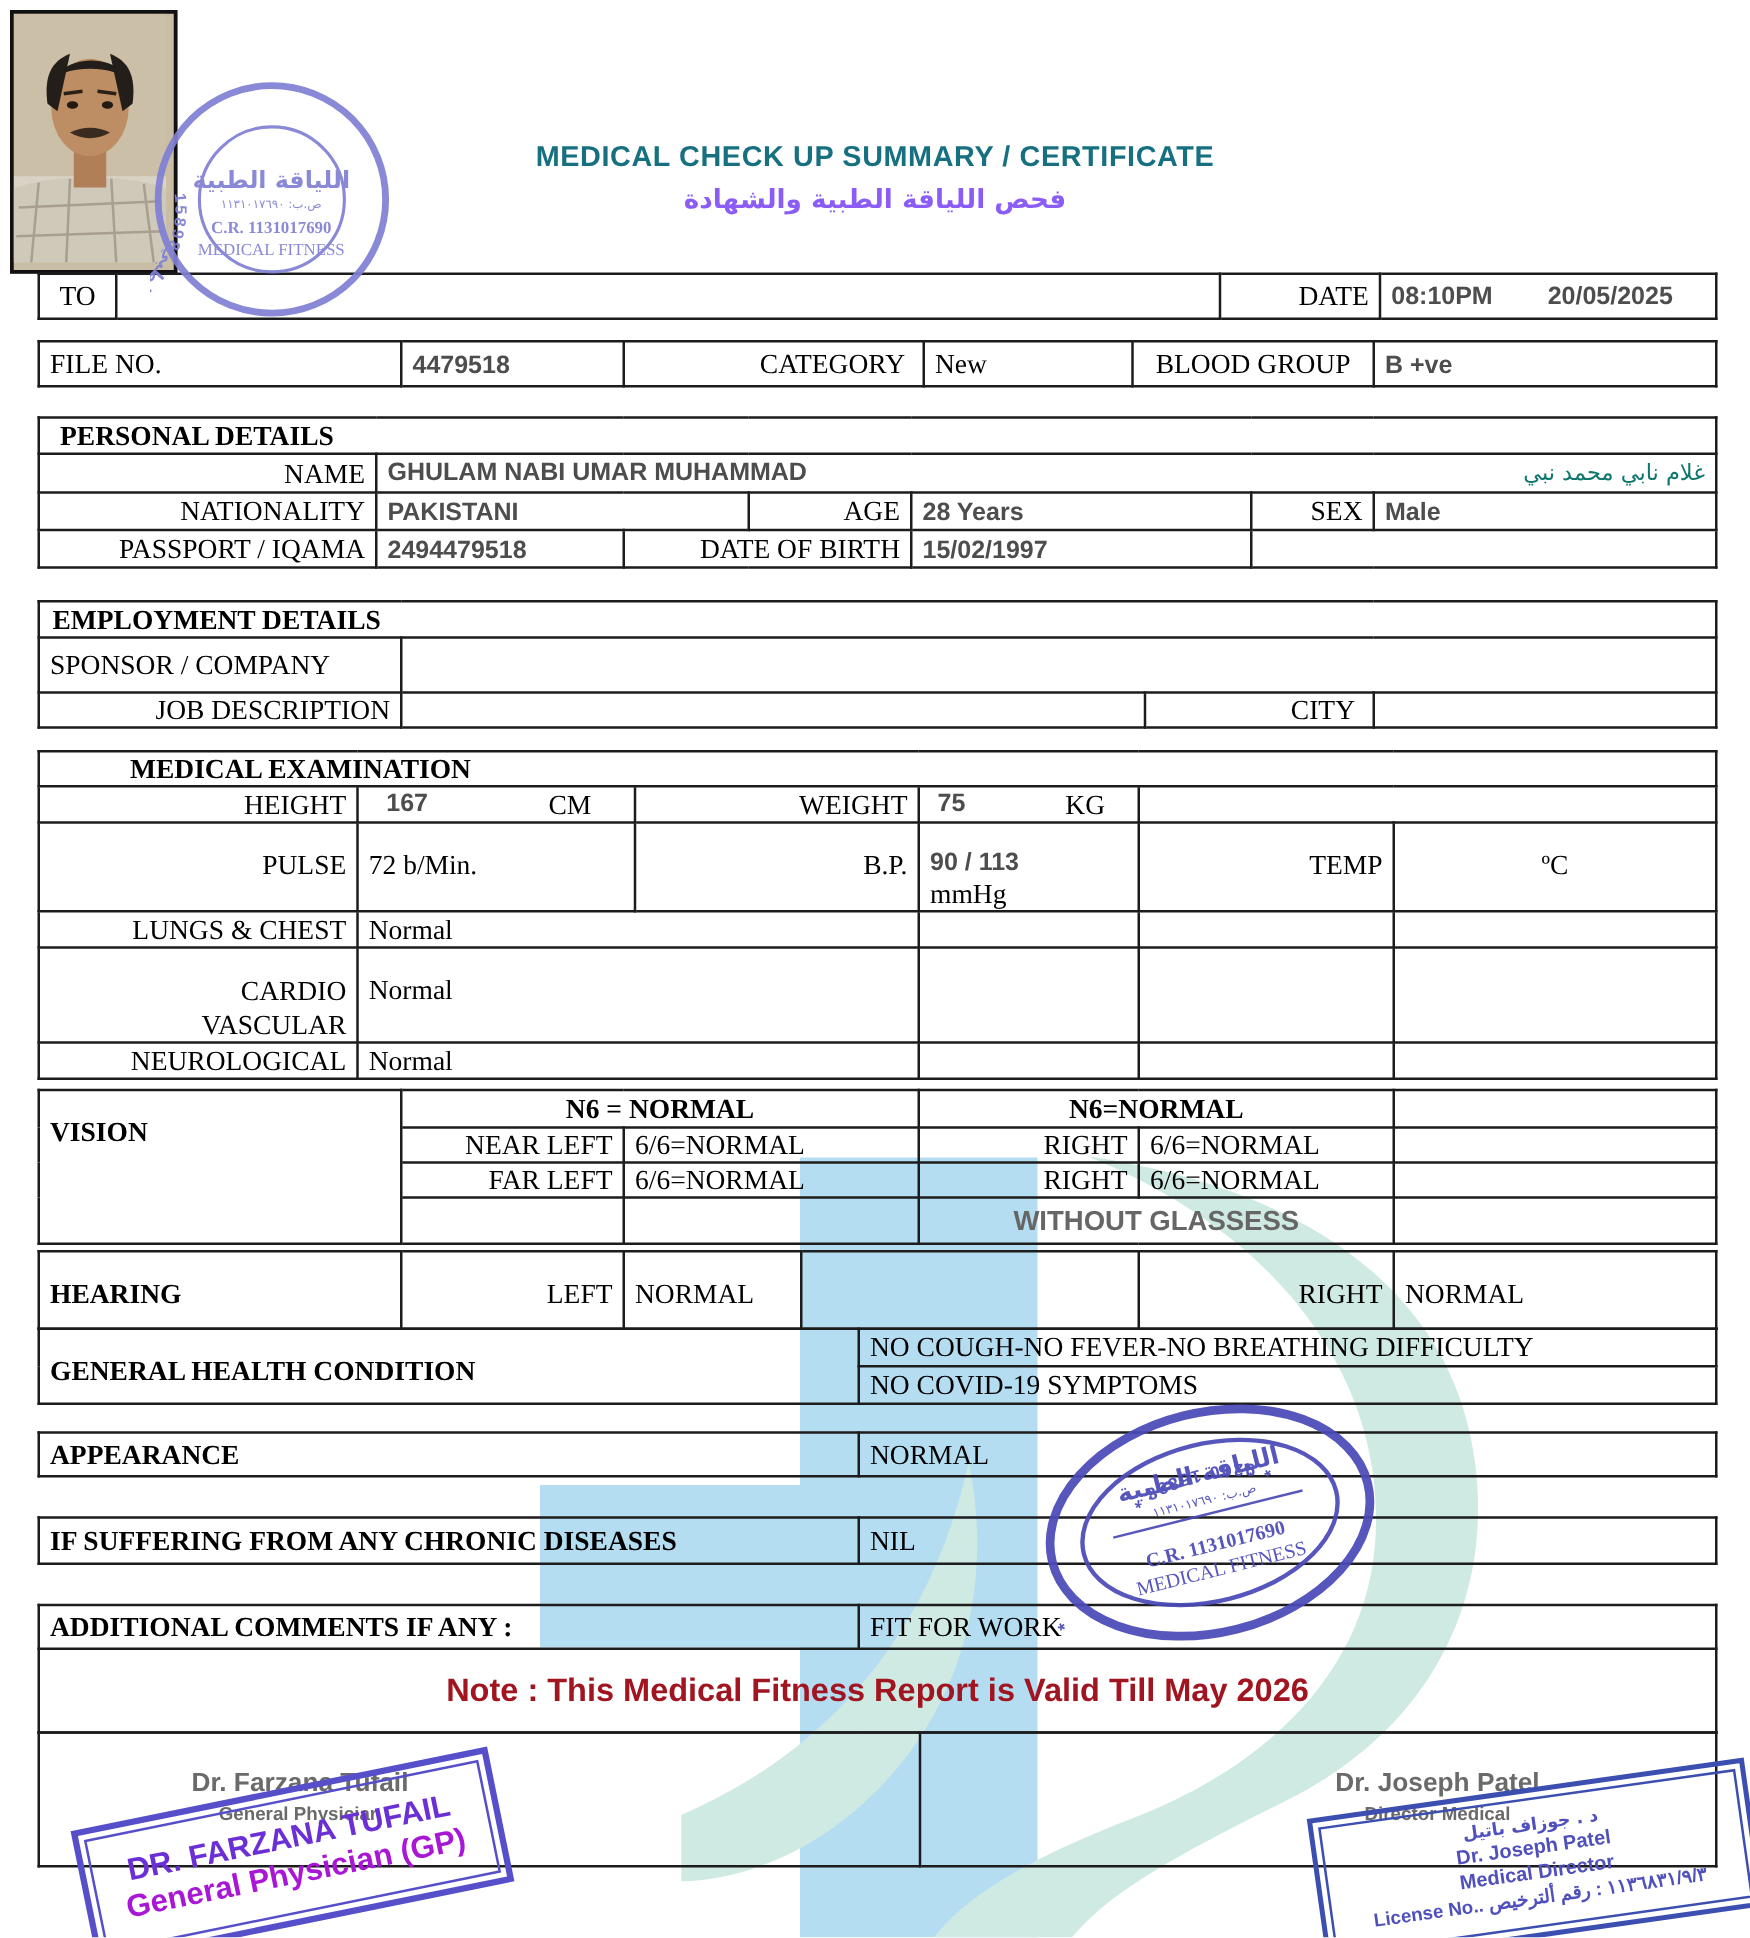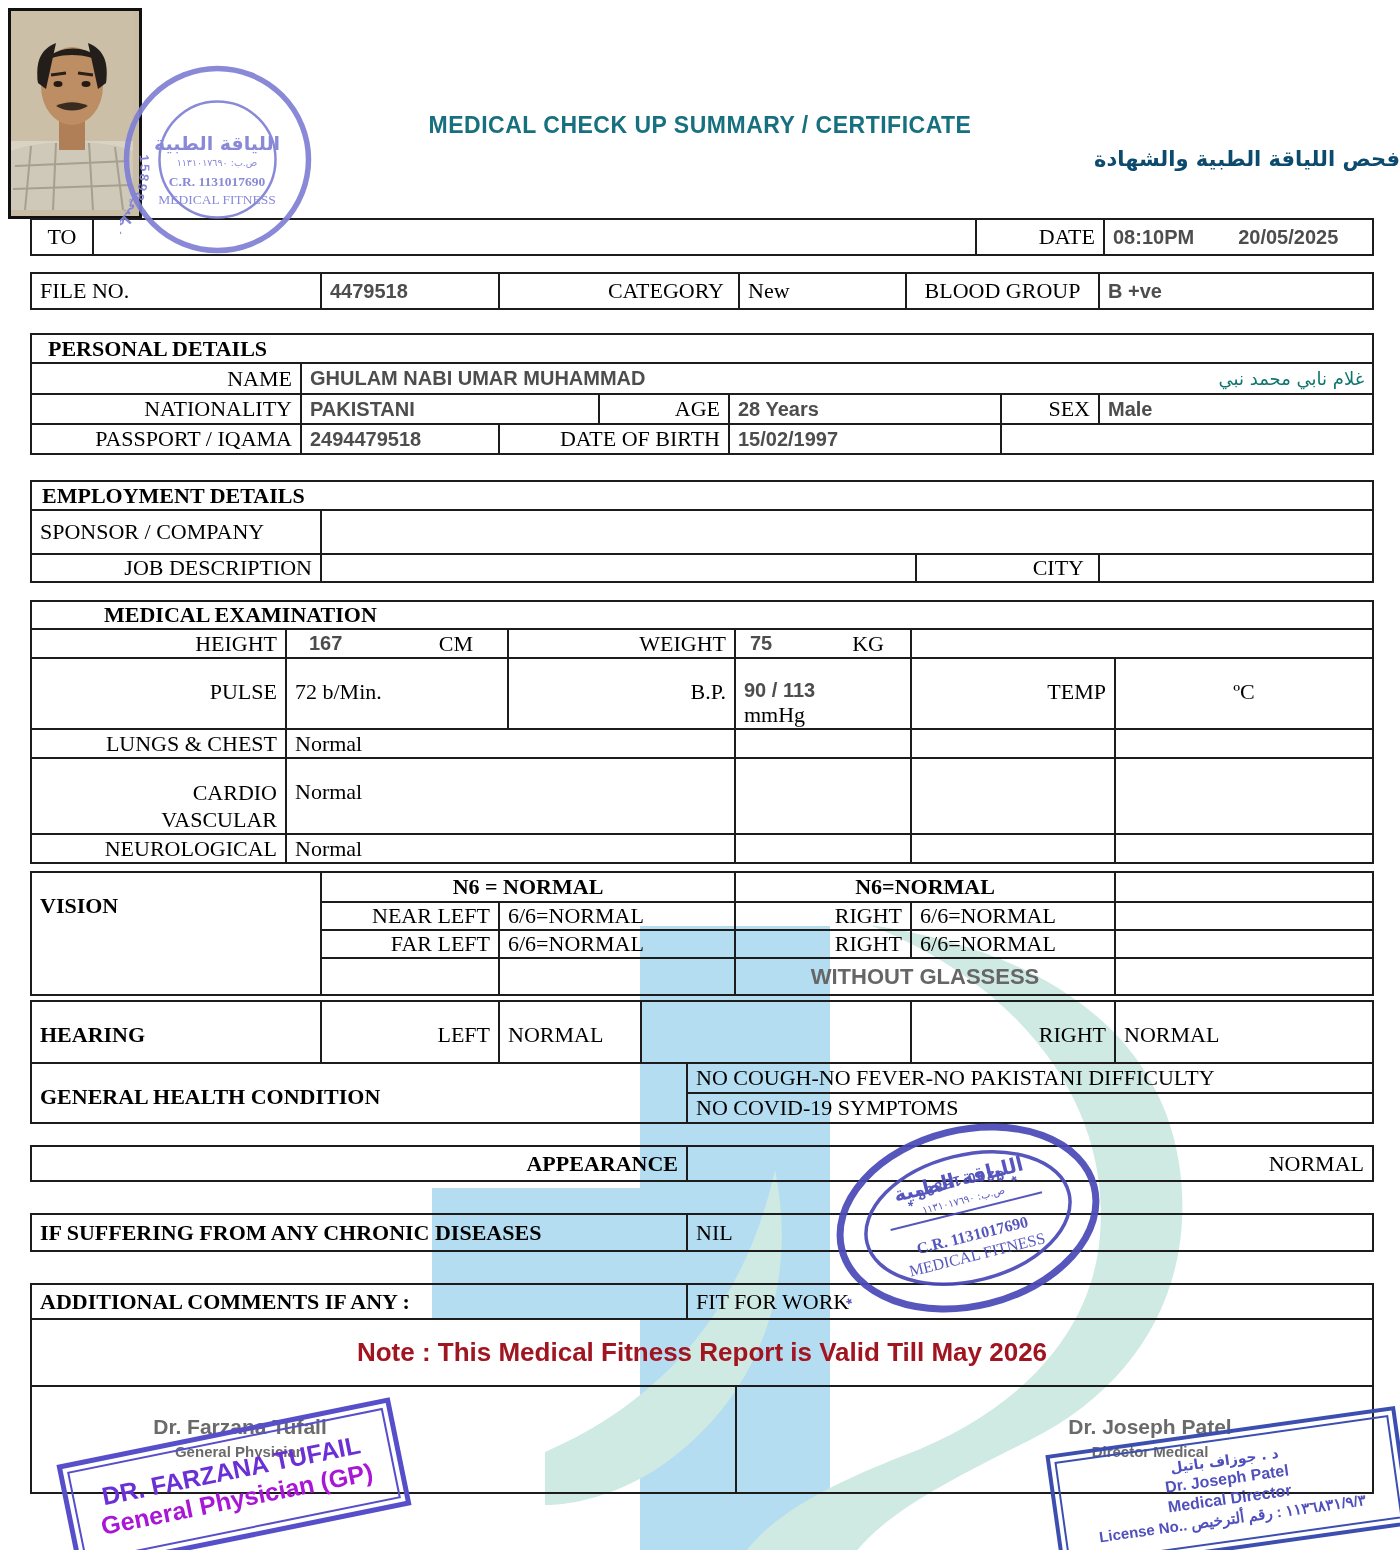--- a/index.html
+++ b/index.html
@@ -3,21 +3,21 @@
 <meta charset="utf-8">
 <style>
   html,body{margin:0;padding:0;background:#fff;}
   .page{position:relative;width:1400px;height:1550px;background:#ffffff;overflow:hidden;
         font-family:"Liberation Serif",serif;color:#000;}
   
   .wm{position:absolute;inset:0;z-index:0;}
   
   .hdr{position:absolute;left:0;top:112px;width:100%;text-align:center;z-index:2;}
   .title{font-family:"Liberation Sans",sans-serif;font-weight:bold;font-size:23px;color:#17707f;letter-spacing:.5px;}
-  .title-ar{font-family:"DejaVu Sans",sans-serif;font-weight:bold;font-size:21px;color:#0c4a6e;margin-top:8px;direction:rtl;text-align:right;}
+  .title-ar{font-family:"DejaVu Sans",sans-serif;font-weight:bold;font-size:21px;color:#8b5cf6;margin-top:8px;direction:rtl;}
   .photo{position:absolute;left:8px;top:8px;width:128px;height:205px;border:3px solid #111;z-index:2;background:#c9bda6;}
   .stamp-round{position:absolute;left:120px;top:62px;width:195px;height:195px;z-index:3;opacity:.92;}
   
   table{border-collapse:collapse;table-layout:fixed;position:absolute;z-index:2;background:transparent;}
   td{border:2px solid #1c1c1c;padding:0 8px;font-size:22px;overflow:hidden;white-space:nowrap;vertical-align:middle;}
   .r{text-align:right}.c{text-align:center}.top{vertical-align:top;padding-top:20px;}
   .b{font-weight:bold;}
   .sans{font-family:"Liberation Sans",sans-serif;font-weight:bold;color:#4d4d4d;font-size:20px;}
   .gsans{font-family:"Liberation Sans",sans-serif;font-weight:bold;color:#666;font-size:22px;}
   .ar{font-family:"DejaVu Sans",sans-serif;direction:rtl;unicode-bidi:plaintext;font-size:18px;color:#0f766e;}
@@ -349,29 +349,29 @@
     </table>
 
   <table style="left:30px;top:1062px;width:1342px;">
     <colgroup>
         <col style="width:656px">
         <col style="width:686px">
       </colgroup>
     <tbody>
         <tr style="height:30px">
       <td rowspan="2" class="b top">GENERAL HEALTH CONDITION</td>
-      <td>NO COUGH-NO FEVER-NO PAKISTANI DIFFICULTY</td>
+      <td>NO COUGH-NO FEVER-NO BREATHING DIFFICULTY</td>
     </tr>
     <tr style="height:30px">
       <td>NO COVID-19 SYMPTOMS</td>
     </tr>
   </tbody>
     </table>
 
-  <table style="left:30px;top:1145px;width:1342px;text-align:right;">
+  <table style="left:30px;top:1145px;width:1342px;">
     <colgroup>
         <col style="width:656px">
         <col style="width:686px">
       </colgroup>
     <tbody>
         <tr style="height:35px">
       <td class="b">APPEARANCE</td>
       <td>NORMAL</td>
     </tr>
   </tbody>

